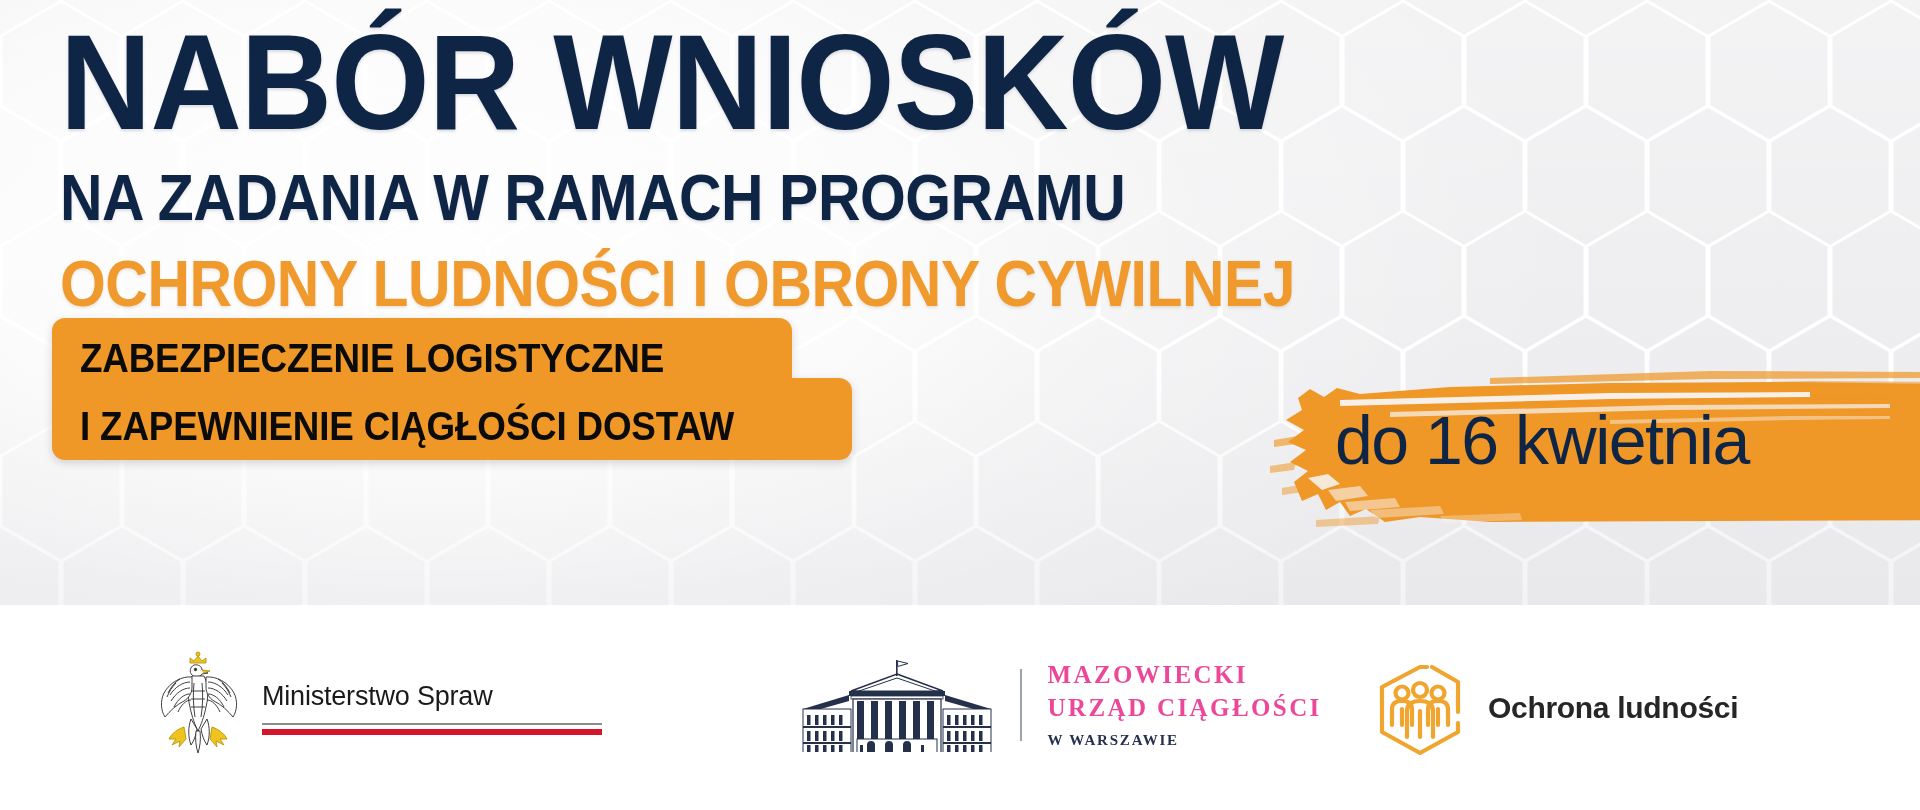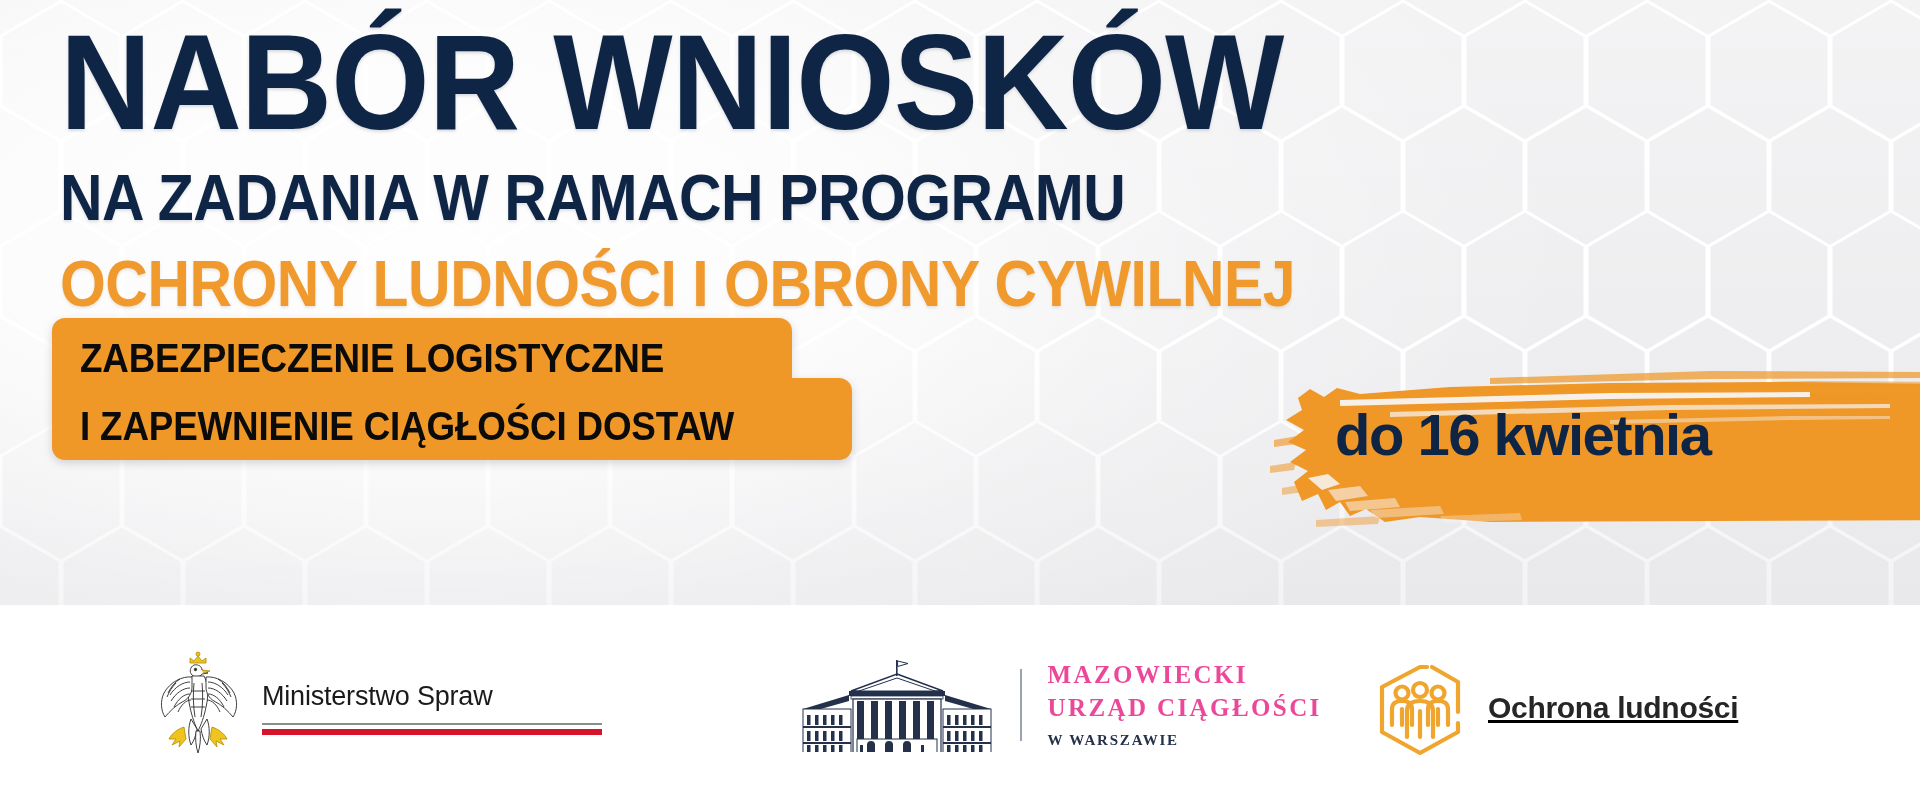--- a/index.html
+++ b/index.html
@@ -71,21 +71,21 @@
     z-index:3;
   }
   #badge-line1 { top:20px; }
   #badge-line2 { top:88px; }
 
   
   #brushwrap { position:absolute; left:1190px; top:370px; width:760px; height:160px; z-index:6; }
   #brushsvg { position:absolute; left:0; top:0; width:760px; height:160px; }
   #datetext {
     position:absolute; left:145px; top:36px;
-    font-size:58px; line-height:1; font-weight:bold; color:#0f2545;
+    font-size:68px; line-height:1; font-weight:normal; color:#0f2545;
     letter-spacing:-1.5px; white-space:nowrap; z-index:3;
   }
 
   
   #footer {
     position:absolute; left:0; top:605px; width:1920px; height:250px;
     background:#ffffff;
     display:flex; align-items:center;
   }
   .logo { display:flex; align-items:center; }
@@ -108,21 +108,21 @@
     font-family:"Liberation Serif", serif;
     font-size:25px; line-height:1.32; font-weight:bold; color:#ec4899;
     letter-spacing:2.4px; white-space:nowrap;
   }
   .muw-line3 {
     font-family:"Liberation Serif", serif;
     font-size:15px; line-height:1.4; font-weight:bold; color:#25304b;
     letter-spacing:1.8px; white-space:nowrap; margin-top:6px;
   }
 
-  #olioc-text { margin-left:18px;text-decoration:underline; }
+  #olioc-text { margin-left:18px; }
   .olioc-line {
     font-size:30px; line-height:1.3; font-weight:bold; color:#262626;
     white-space:nowrap; letter-spacing:-0.3px;
   }
 </style>
 </head>
 <body>
 
 <div id="banner">
 

